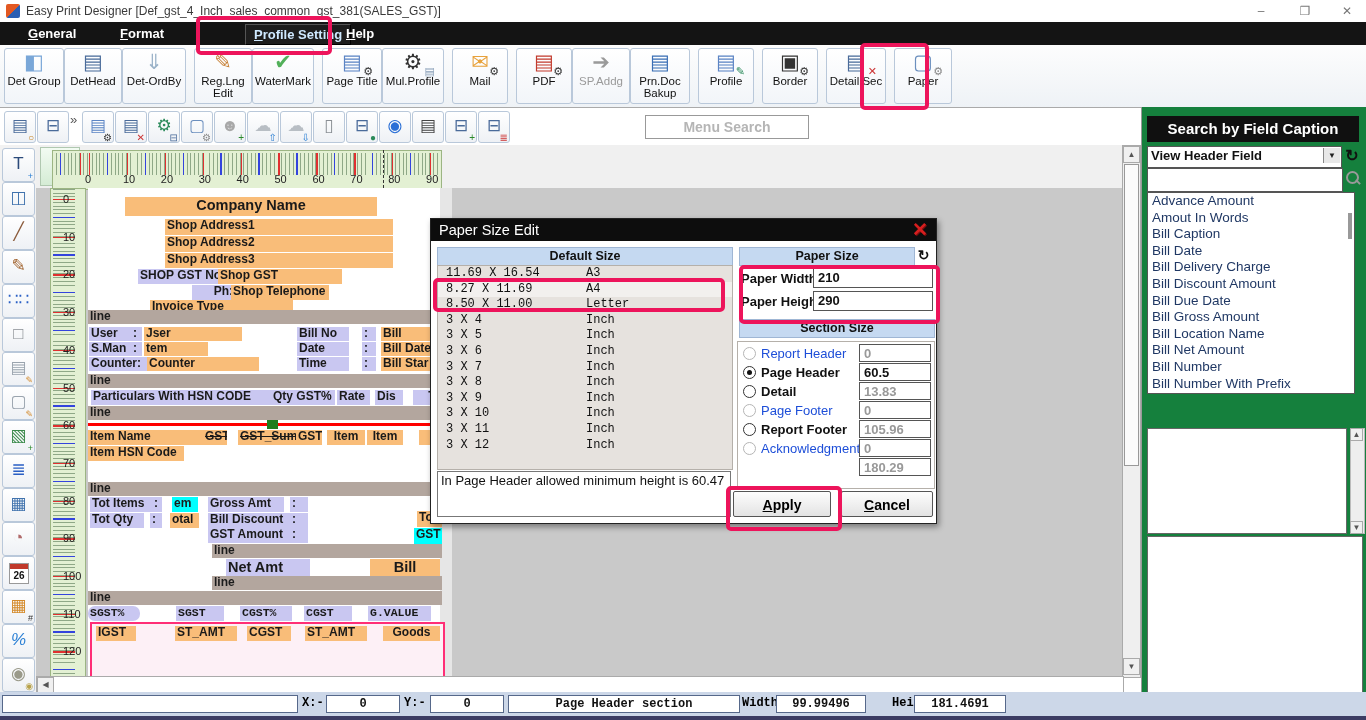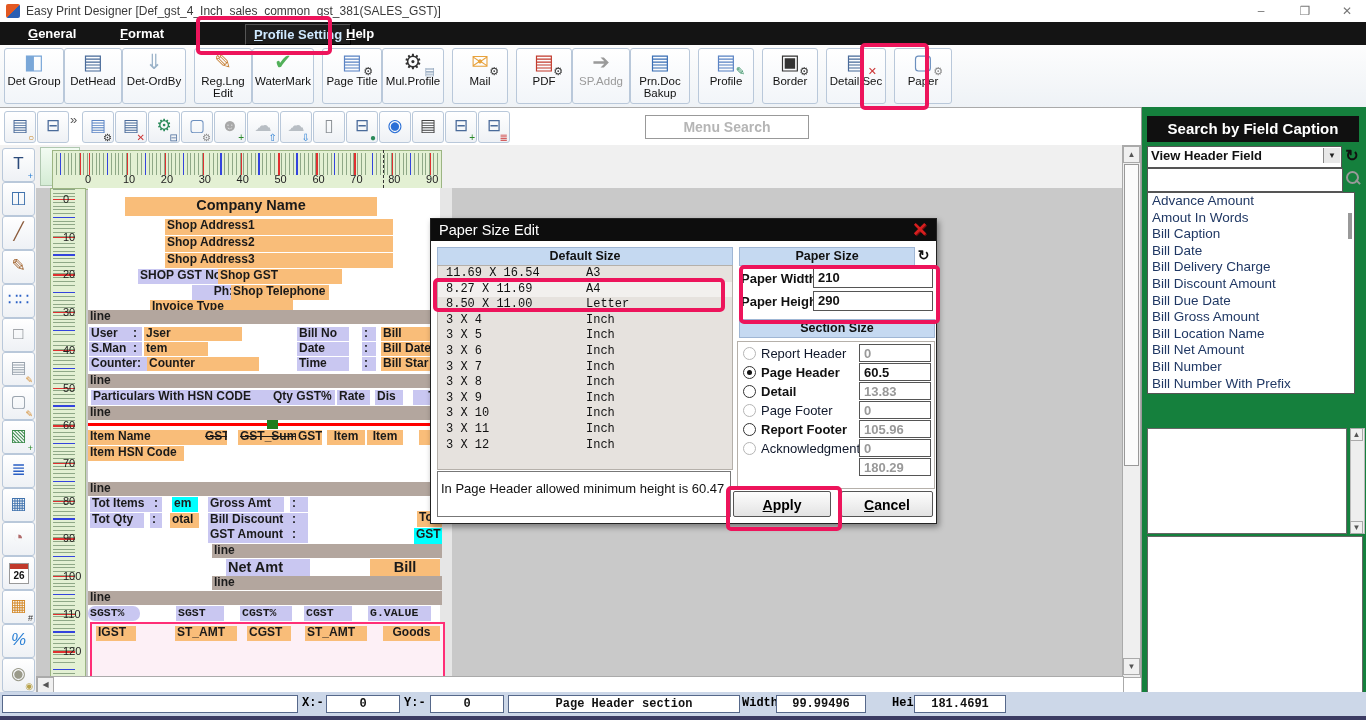--- a/index.html
+++ b/index.html
@@ -102,32 +102,32 @@
   #bottomstrip{position:absolute;left:0;top:716px;width:1366px;height:4px;background:#3c3c63;}
   
   #dialog{position:absolute;left:430px;top:218px;width:505px;height:304px;background:#fff;border:1px solid #222;box-shadow:2px 3px 6px rgba(0,0,0,.4);z-index:100;}
   #dlg-title{position:absolute;left:0;top:0;width:100%;height:22px;background:#0d0d0d;color:#fff;font-size:14.5px;line-height:22px;padding-left:8px;box-sizing:border-box;}
   #dlg-close{position:absolute;right:4px;top:0;width:24px;height:22px;color:#d61f1f;font-size:19px;font-weight:bold;text-align:center;line-height:22px;text-shadow:1px 1px 0 #7a0f0f;}
   .dlg-hdr{position:absolute;background:#c5d9f1;border:1px solid #9fb6d4;font-weight:bold;font-size:12.5px;text-align:center;line-height:17px;}
   #dlg-list{position:absolute;left:6px;top:46px;width:294px;height:203px;background:#e6e2de;border:1px solid #b5b0aa;overflow:hidden;}
   .dlg-row{height:15.6px;line-height:15.6px;font-family:"Liberation Mono",monospace;font-size:12px;white-space:nowrap;color:#111;}
   .dlg-row span.dim{display:inline-block;padding-left:8px;width:140px;}
   .dlg-row.sel{background:#f2f0ee;}
-  #dlg-msg{position:absolute;left:6px;top:252px;width:294px;height:46px;border:1px solid #777;background:#fff;font-size:13px;padding:9px 3px;box-sizing:border-box;}
+  #dlg-msg{position:absolute;left:6px;top:252px;width:294px;height:46px;border:1px solid #777;background:#fff;font-size:13px;padding:1px 3px;box-sizing:border-box;}
   #dlg-refresh{position:absolute;left:484px;top:28px;width:17px;height:17px;font-size:14px;font-weight:bold;text-align:center;line-height:17px;color:#111;}
   .dlg-lbl{position:absolute;font-weight:bold;font-size:13px;}
   .dlg-input{position:absolute;background:#fff;border:1.5px solid #555;font-weight:bold;font-size:13px;line-height:17px;padding-left:4px;box-sizing:border-box;}
   .dlg-input.dim-val{color:#999;}
   #dlg-group{position:absolute;left:306px;top:122px;width:196px;height:146px;border:1px solid #b5b0aa;}
   .sec-row{position:absolute;left:310px;height:17px;}
   .radio{position:absolute;left:2px;top:2px;width:11px;height:11px;border:1.5px solid #333;border-radius:50%;background:#fff;}
   .radio.dis{border-color:#b5b5b5;}
   .radio.on::after{content:"";position:absolute;left:2.5px;top:2.5px;width:5px;height:5px;border-radius:50%;background:#111;}
   .sec-lbl{position:absolute;left:20px;top:0;font-size:13px;font-weight:bold;line-height:17px;white-space:nowrap;}
-  .sec-lbl.dis{color:#0f172a;font-weight:normal;}
+  .sec-lbl.dis{color:#1d4ed8;font-weight:normal;}
   .dlg-btn{position:absolute;top:272px;height:26px;background:linear-gradient(#fdfdfd,#e3e3e3);border:1.5px solid #555;border-radius:2px;font-weight:bold;font-size:14px;text-align:center;line-height:24px;}
   
   .annot{position:absolute;border:4px solid #ed145b;border-radius:5px;z-index:200;pointer-events:none;}
   u{text-decoration:underline;}
 </style>
 </head>
 <body>
 
 <div id="app">
 

